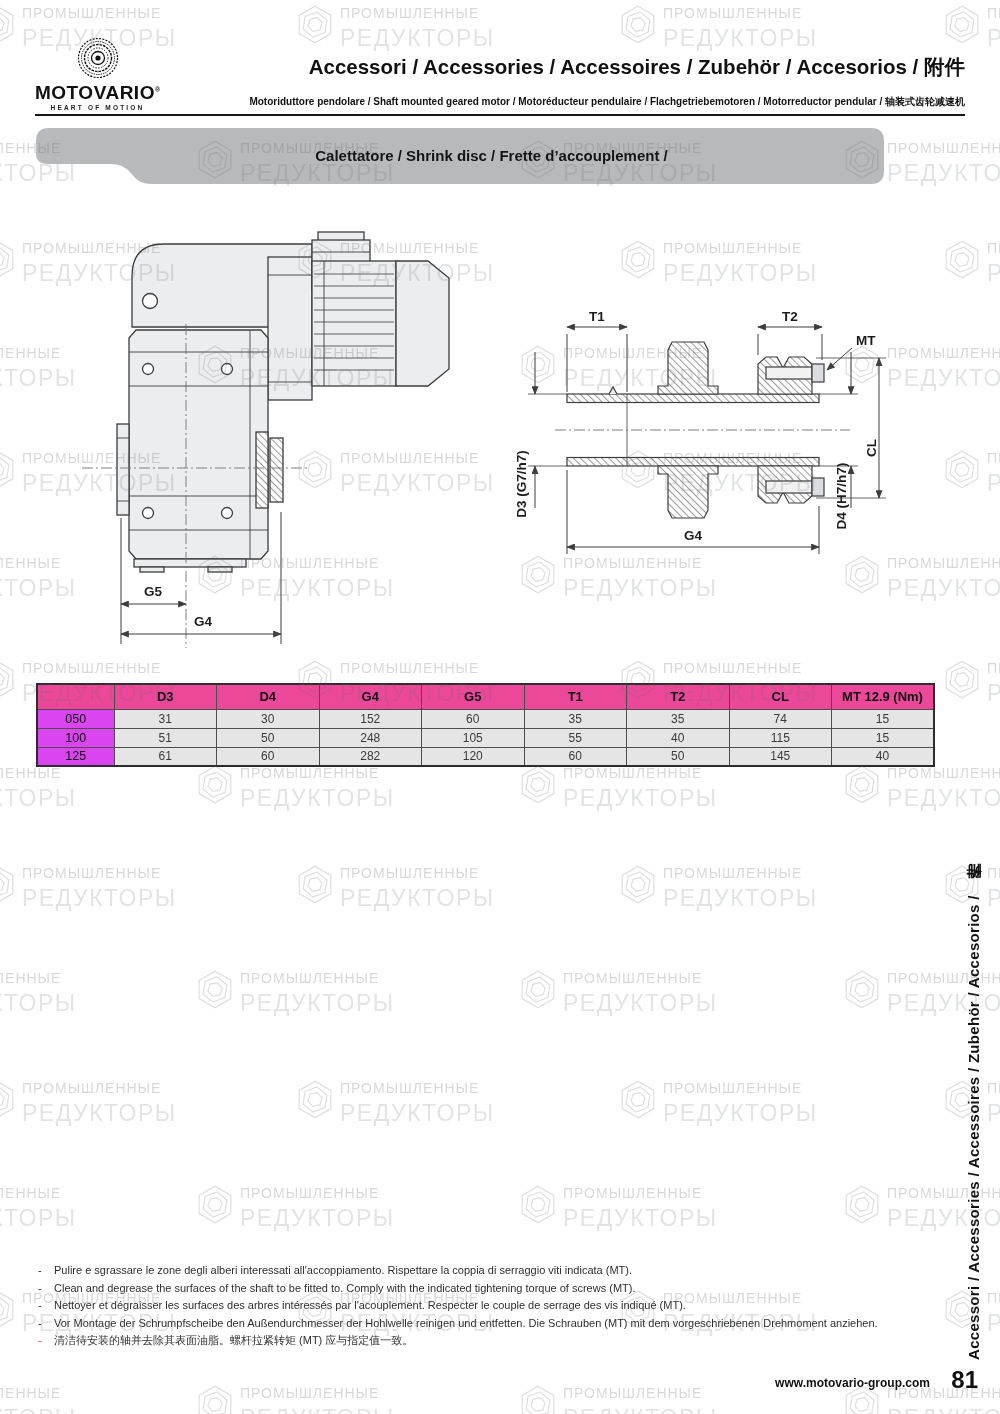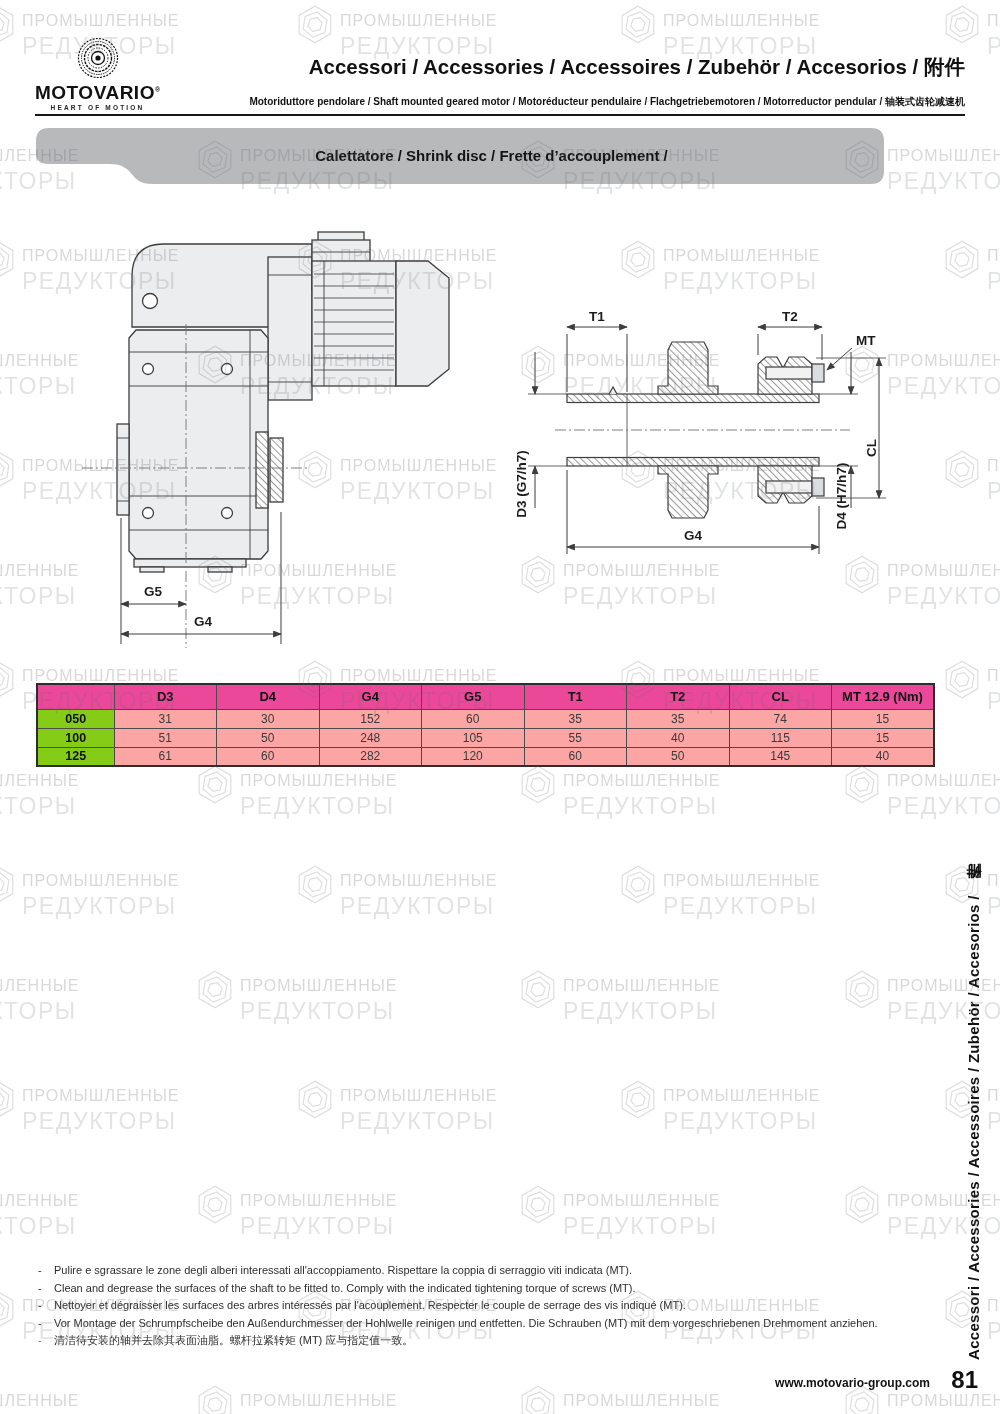--- a/index.html
+++ b/index.html
@@ -25,39 +25,39 @@
   .banner-line { font-size:15px; font-weight:700; color:#141414; line-height:19.5px; text-align:left;padding-left:8px; }
 
   
   .drawing { position:absolute; left:60px; top:200px; width:880px; height:470px; z-index:1; }
   .drawing text { font-family:"Liberation Sans", sans-serif; font-weight:700; font-size:13.5px; fill:#1d1d1d; }
 
   
   table.dims { position:absolute; left:36px; top:683px; width:899px; border-collapse:collapse; table-layout:fixed; z-index:1; border:2.5px solid #2d2d2d; }
   table.dims th, table.dims td { border:1.4px solid #4c4c4c; text-align:center; vertical-align:middle; }
   table.dims thead th { background:#ec4899; font-size:13px; font-weight:800; color:#111; height:25px; }
-  table.dims tbody th { background:#84cc16; font-size:12.5px; font-weight:700; color:#111; height:19px; }
-  table.dims tbody td { background:#fca5a5; font-size:12px; font-weight:400; color:#3a3a3a; height:19px; }
+  table.dims tbody th { background:#d946ef; font-size:12.5px; font-weight:400; color:#111; height:19px; }
+  table.dims tbody td { background:#e5e5e5; font-size:12px; font-weight:400; color:#3a3a3a; height:19px; }
   table.dims col.c0 { width:77px; }
 
   
   .notes { position:absolute; left:38px; top:1262px; width:880px; z-index:1; }
   .note-line { font-size:11px; color:#2e2e2e; line-height:17.6px; white-space:nowrap; }
   .note-dash { display:inline-block; width:16px; color:#2e2e2e; }
 
   
   .sidebar-vertical { position:absolute; right:16px; top:815px; height:545px; writing-mode:vertical-rl; transform:rotate(180deg); font-size:15px; font-weight:800; color:#111; letter-spacing:.3px; z-index:2; }
   .footer-url { position:absolute; right:70px; top:1376px; font-size:12px; font-weight:700; color:#111; z-index:2; }
   .page-number { position:absolute; right:22px; top:1366px; font-size:24px; font-weight:800; color:#111; z-index:2; }
 
   
   .wm-layer { position:absolute; inset:0; z-index:5; pointer-events:none; }
   .wm { position:absolute; padding-left:46px; }
   .wm-logo { position:absolute; left:0; top:0; width:42px; height:47px; color:rgba(105,107,114,.22); }
-  .wm-l1 { font-size:16px; letter-spacing:1px; color:rgba(103,105,112,.26); line-height:24px;margin-top:8px; }
+  .wm-l1 { font-size:14px; letter-spacing:1px; color:rgba(103,105,112,.26); line-height:24px; }
   .wm-l2 { font-size:23px; letter-spacing:1.5px; color:rgba(103,105,112,.19); line-height:27px; }
 </style>
 </head>
 <body>
 
 <div class="page">
 
   <div class="logo-block">
     <svg class="logo-mark" viewBox="0 0 44 44">
       <g fill="none" stroke="#111">

